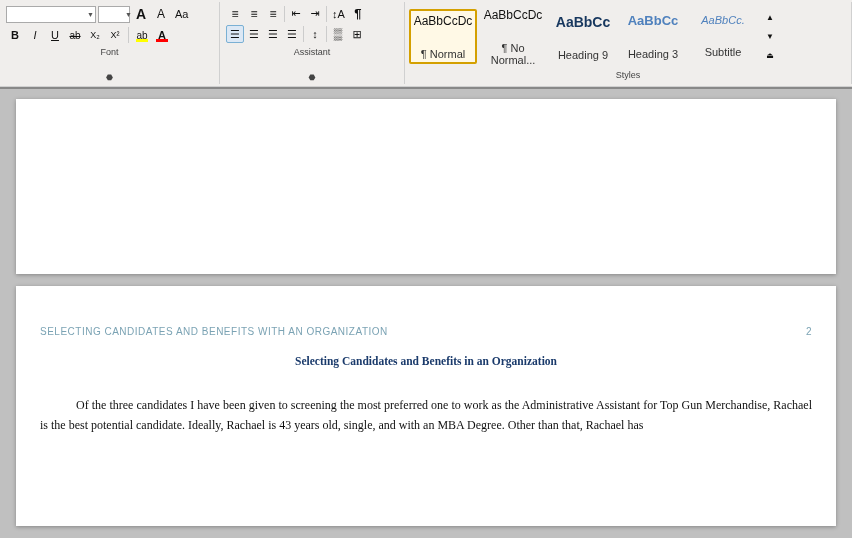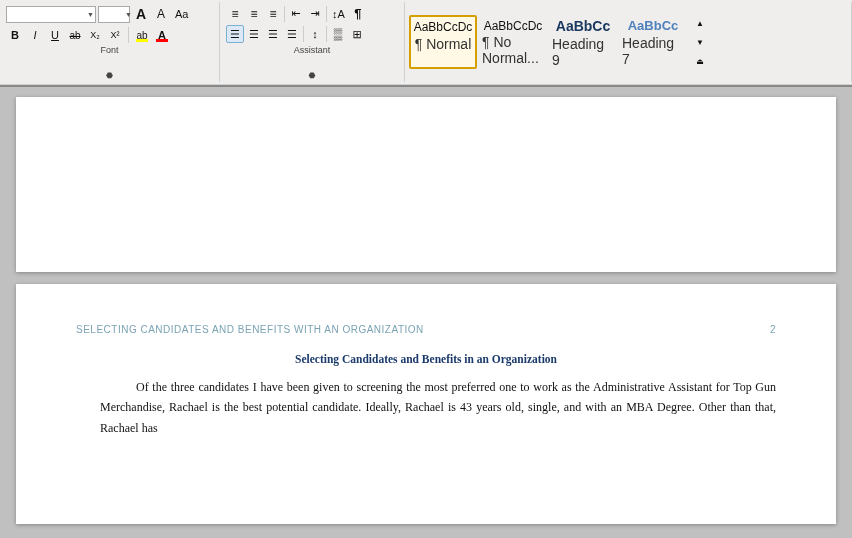--- a/index.html
+++ b/index.html
@@ -15,21 +15,21 @@
       flex-direction: column;
       gap: 12px;
     }
 
     .page {
       background: white;
       width: 100%;
       max-width: 820px;
       margin: 0 auto;
       box-shadow: 0 1px 4px rgba(0,0,0,0.3);
-      padding: 40px 60px;
+      padding: 40px 24px;
       min-height: 180px;
     }
 
     .page-1 {
       min-height: 175px;
     }
 
     .page-2 {
       min-height: 240px;
     }
@@ -42,36 +42,35 @@
       letter-spacing: 0.5px;
       text-transform: uppercase;
       margin-bottom: 18px;
       font-family: Arial, sans-serif;
     }
 
     .page-title-centered {
       text-align: center;
       font-size: 11.5px;
       font-weight: bold;
-      margin-bottom: 12px;
+      margin-bottom: 28px;
       font-family: 'Times New Roman', serif;
       color: #1a3a6b;
     }
 
     .page-body {
       font-family: 'Times New Roman', serif;
       font-size: 12px;
       line-height: 1.7;
       color: #111;
       text-align: justify;
     }
 
     .page-body p {
       text-indent: 36px;
-      margin-left: 24px;
     }
 
     .combo-box {
       border: 1px solid #aaa;
       background: white;
       height: 17px;
       font-size: 10px;
       display: flex;
       align-items: center;
       padding: 0 2px;
@@ -172,23 +171,24 @@
     }
 
     .style-text {
       font-size: 13px;
       line-height: 1.3;
       text-align: left;
       color: #111;
     }
 
     .style-name {
-      font-size: 14px;
+      font-size: 11px;
       color: #333;
-      margin-top: 0;
+      text-align: center;
+      margin-top: 18px;
     }
 
   </style>
 </head>
 <body>
 
 <div class="full-ribbon">
   <div class="ribbon-main">
 
     <div class="r-group" style="min-width:220px;">
@@ -306,31 +306,38 @@
             <div class="style-name">¶ No Normal...</div>
           </div>
 
           <div class="style-card">
             <div class="style-text" style="font-size:14px; color:#17375e; font-weight:bold;">AaBbCc</div>
             <div class="style-name">Heading 9</div>
           </div>
 
           <div class="style-card">
             <div class="style-text" style="font-size:13px; color:#4f81bd; font-weight:bold;">AaBbCc</div>
-            <div class="style-name">Heading 7</div>
-          </div>
-
-
+            <div class="style-name">Heading 3</div>
+          </div>
+
+
+          <div class="style-card">
+            <div class="style-text" style="font-size:11px; color:#4f81bd; font-style:italic;">AaBbCc.</div>
+            <div class="style-name">Subtitle</div>
+          </div>
 
           <div style="display:flex; flex-direction:column; gap:1px; margin-left:2px;">
             <button class="r-btn" style="height:16px; width:14px; font-size:8px;">▲</button>
             <button class="r-btn" style="height:16px; width:14px; font-size:8px;">▼</button>
             <button class="r-btn" style="height:16px; width:14px; font-size:8px;">⏏</button>
           </div>
         </div>
+        <div class="r-group-label" style="justify-content:center;">
+          <span>Styles</span>
+        </div>
       </div>
     </div>
   </div>
 </div>
 
 <div class="doc-area">
 
   <div class="page page-1">
     
   </div>

